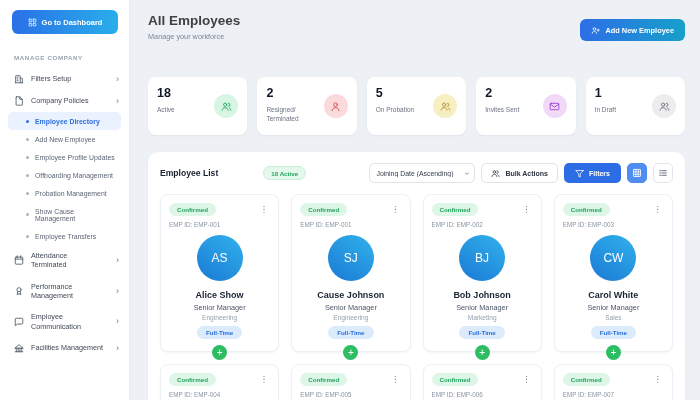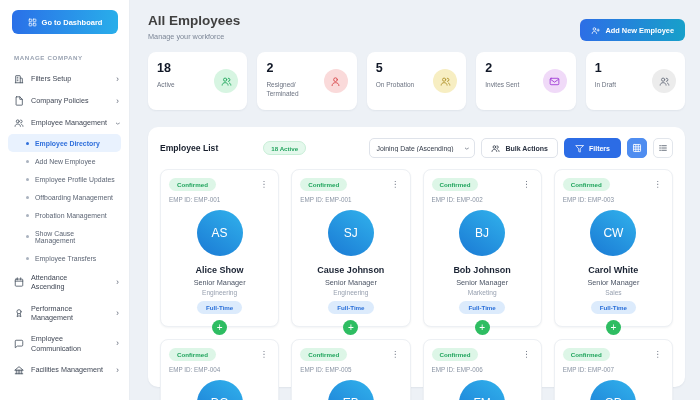--- a/index.html
+++ b/index.html
@@ -26,21 +26,21 @@
 
   
   .main { flex:1; height:400px; padding:13px 15px 0 18px; overflow:hidden; }
   .header-row { display:flex; justify-content:space-between; align-items:flex-start; }
   .page-title { font-size:13.5px; font-weight:bold; color:#404040; }
   .page-sub { font-size:7.3px; color:#7c8696; margin-top:4px; }
   .add-btn { margin-top:6px; height:22px; padding:0 11px; border:none; border-radius:6px;
              background:linear-gradient(90deg,#2d6ee6,#17a0ca); color:#fff; display:flex; align-items:center; gap:5px;
              font-size:7.4px; font-weight:bold; font-family:inherit; cursor:pointer; }
 
-  .stats-row { display:flex; gap:10px; margin-top:11px; }
+  .stats-row { display:flex; gap:10px; margin-top:36px; }
   .stat-card { flex:1; background:#fff; border-radius:8px; padding:9px 9px; height:58px; position:relative;
                box-shadow:0 1px 2px rgba(20,30,60,.06); }
   .stat-value { font-size:12.5px; font-weight:bold; color:#111827; }
   .stat-label { font-size:6.5px; color:#6b7280; margin-top:5px; line-height:1.4; max-width:50px; }
   .stat-icon { position:absolute; top:17px; right:9px; width:24px; height:24px; border-radius:50%;
                display:flex; align-items:center; justify-content:center; }
   .ic-green  { background:#d7f5e2; color:#22a85e; }
   .ic-red    { background:#fadada; color:#d94a4e; }
   .ic-yellow { background:#f7eec2; color:#b1952f; }
   .ic-purple { background:#f0daf8; color:#a13fd6; }
@@ -114,32 +114,20 @@
     <span class="nic">
         <svg width="10" height="10" viewBox="0 0 24 24">
           <path d="M6 2h8l6 6v13a1 1 0 0 1-1 1H6a1 1 0 0 1-1-1V3a1 1 0 0 1 1-1z"></path>
           <path d="M14 2v6h6"></path>
         </svg>
       </span>
     <span class="nlabel">Company Policies</span>
     <span class="chev">›</span>
   </div>
 
-  <div class="nav-item">
-    <span class="nic">
-        <svg width="10" height="10" viewBox="0 0 24 24">
-          <circle cx="9" cy="8" r="3.5"></circle>
-          <path d="M2.5 20c0-3.3 2.9-5.5 6.5-5.5s6.5 2.2 6.5 5.5"></path>
-          <path d="M16 4.8a3.5 3.5 0 0 1 0 7"></path>
-          <path d="M18.3 15.2c2 .9 3.2 2.6 3.2 4.8"></path>
-        </svg>
-      </span>
-    <span class="nlabel">Employee Management</span>
-    <span class="chev down">›</span>
-  </div>
 
   <div class="nav-sub active">
     <span class="dot"></span>
     <span>Employee Directory</span>
   </div>
   <div class="nav-sub">
     <span class="dot"></span>
     <span>Add New Employee</span>
   </div>
   <div class="nav-sub">
@@ -163,21 +151,21 @@
     <span>Employee Transfers</span>
   </div>
 
   <div class="nav-item wrap">
     <span class="nic">
         <svg width="10" height="10" viewBox="0 0 24 24">
           <rect x="3" y="5" width="18" height="17" rx="2"></rect>
           <path d="M8 2v5M16 2v5M3 10h18"></path>
         </svg>
       </span>
-    <span class="nlabel">Attendance Ascending</span>
+    <span class="nlabel">Attendance Terminated</span>
     <span class="chev">›</span>
   </div>
 
   <div class="nav-item wrap">
     <span class="nic">
         <svg width="10" height="10" viewBox="0 0 24 24">
           <circle cx="12" cy="9" r="5"></circle>
           <path d="M9 13.5 7.5 21l4.5-2.5L16.5 21 15 13.5"></path>
         </svg>
       </span>

